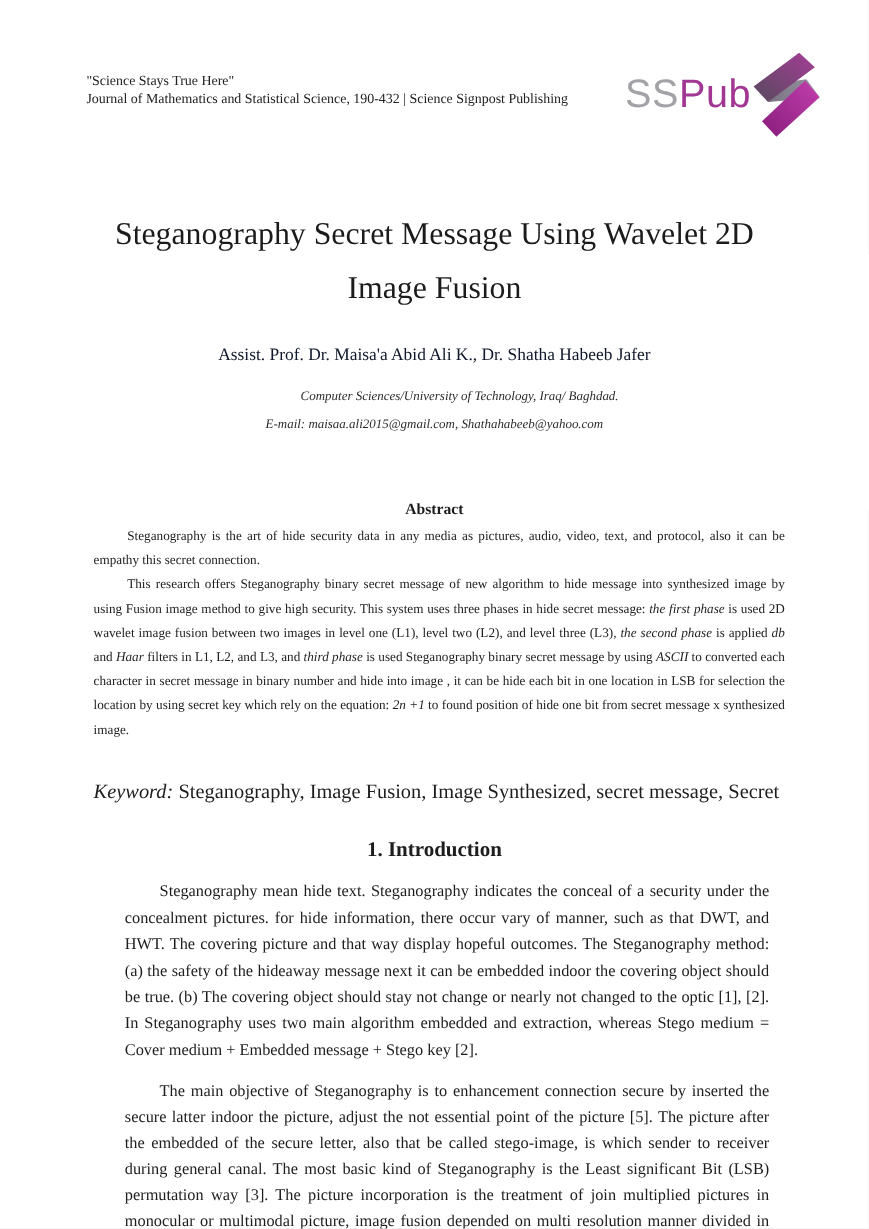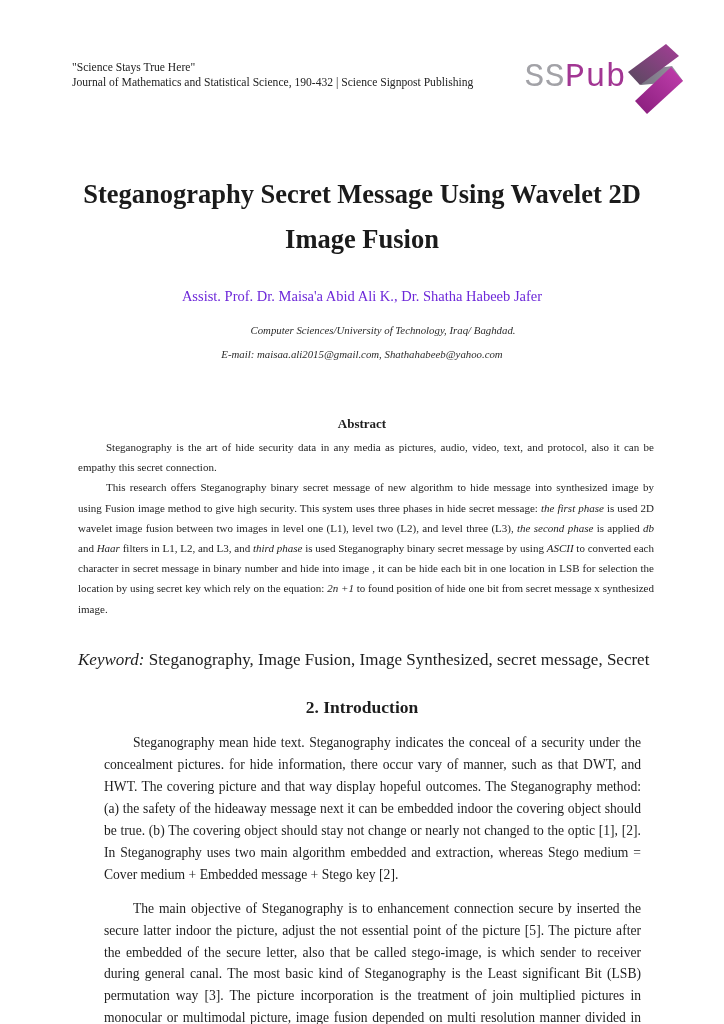--- a/index.html
+++ b/index.html
@@ -13,41 +13,41 @@
     font-family: "Liberation Serif", "DejaVu Serif", serif;
     overflow: hidden;
     box-sizing: border-box;
   }
 
   
   .header { position: absolute; top: 60px; left: 72px; right: 36px; height: 62px; }
   .header-text { font-size: 11.6px; line-height: 15px; color: #222; }
   .logo { position: absolute; right: 2px; top: -12px; display: flex; align-items: flex-start; }
   .logo-text {
-    font-family: Liberation Mono, monospace;
+    font-family: Liberation Sans, sans-serif;
     font-size: 33px;
     font-weight: 400;
     letter-spacing: 0.5px;
     line-height: 60px;
     white-space: nowrap;
   }
   .logo-ss  { color: #a2a2a7; }
   .logo-pub { color: #a23693; }
   .logo-ribbon { margin-left: -2px; margin-top: -4px; }
 
   
   .title {
     margin: 172px 60px 0 60px;
     text-align: center;
     font-size: 26.5px;
     line-height: 45px;
-    font-weight: 700;
+    font-weight: 400;
     color: #1b1b1b;
   }
-  .authors   { margin-top: 26px; text-align: center; font-size: 14.5px; color: #6d28d9; }
+  .authors   { margin-top: 26px; text-align: center; font-size: 14.5px; color: #0f172a; }
   .affil     { margin-top: 19px; text-align: center; font-size: 10.8px; font-style: italic; color: #2a2a2a; padding-left: 42px; }
   .email     { margin-top: 12px; text-align: center; font-size: 10.8px; font-style: italic; color: #2a2a2a; }
 
   
   .abstract-heading { margin-top: 56px; text-align: center; font-size: 13px; font-weight: 700; }
   .abstract { margin: 5px 70px 0 78px; font-size: 11px; line-height: 20.2px; text-align: justify; }
   .abstract p { margin: 0; text-indent: 28px; }
   .keywords { margin: 31px 70px 0 78px; font-size: 17px; }
   .keywords .kw-label { font-style: italic; }
 
@@ -98,20 +98,20 @@
   <div class="email">E-mail: maisaa.ali2015@gmail.com, Shathahabeeb@yahoo.com</div>
 
   <div class="abstract-heading">Abstract</div>
   <div class="abstract">
     <p>Steganography is the art of hide security data in any media as pictures, audio, video, text, and protocol,  also it can be empathy this secret connection.</p>
     <p>This research offers Steganography binary secret message of new algorithm to hide message into synthesized image by using Fusion image method to give high security. This system uses three phases in hide secret message: <i>the first phase</i> is used 2D wavelet image fusion between two images in level one (L1), level two (L2), and level three (L3), <i>the second phase</i> is applied <i>db</i> and <i>Haar</i> filters in L1, L2, and L3, and <i>third phase</i> is used Steganography binary secret message by using <i>ASCII</i> to converted each character in secret message in binary number and hide into image , it can be hide each bit in one location in LSB for selection the location by using secret key which rely on the equation: <i>2n +1</i> to found position of hide one bit from secret message x synthesized image.</p>
   </div>
 
   <div class="keywords"><span class="kw-label">Keyword:</span><span> Steganography, Image Fusion, Image Synthesized, secret message, Secret</span></div>
 
-  <h2 class="section-heading">2. Introduction</h2>
+  <h2 class="section-heading">1. Introduction</h2>
 
   <div class="body-text">
     <p>Steganography mean hide text. Steganography indicates the conceal of a security under the concealment pictures. for hide information, there occur vary of manner, such as that  DWT, and HWT. The covering picture and that way display hopeful outcomes. The Steganography method: (a) the safety of the hideaway message next it can be embedded indoor the covering object should be true. (b) The covering object should stay not change or nearly not changed to the optic [1], [2]. In Steganography uses two main algorithm embedded and extraction, whereas Stego medium = Cover medium + Embedded message + Stego key [2].</p>
     <p>The main objective of Steganography is to enhancement connection secure by inserted the secure latter indoor the picture, adjust the not essential point of the picture [5]. The picture after the embedded of the secure letter, also that be called stego-image, is which sender to receiver during  general canal. The most basic kind of Steganography is the Least significant Bit (LSB) permutation way [3]. The picture incorporation is the treatment of join multiplied pictures in monocular or multimodal picture, image fusion depended on multi resolution manner divided in three kind: The first is depend on</p>
   </div>
 
 </div>
 
 </body></html>

